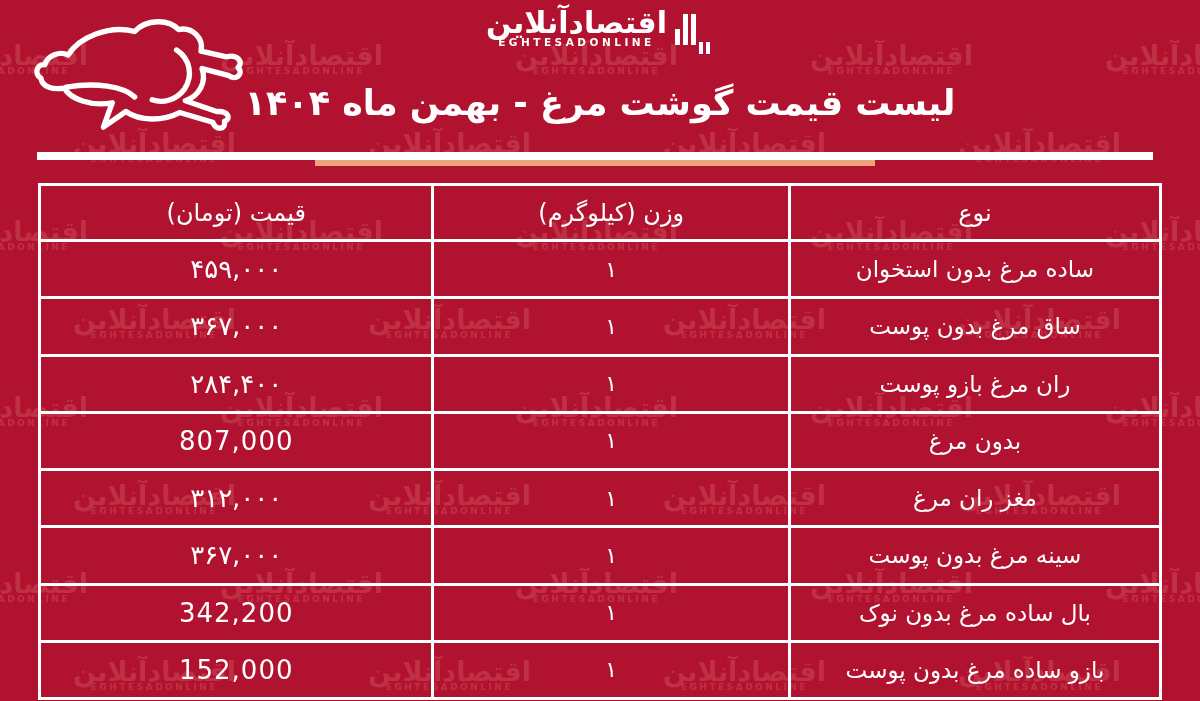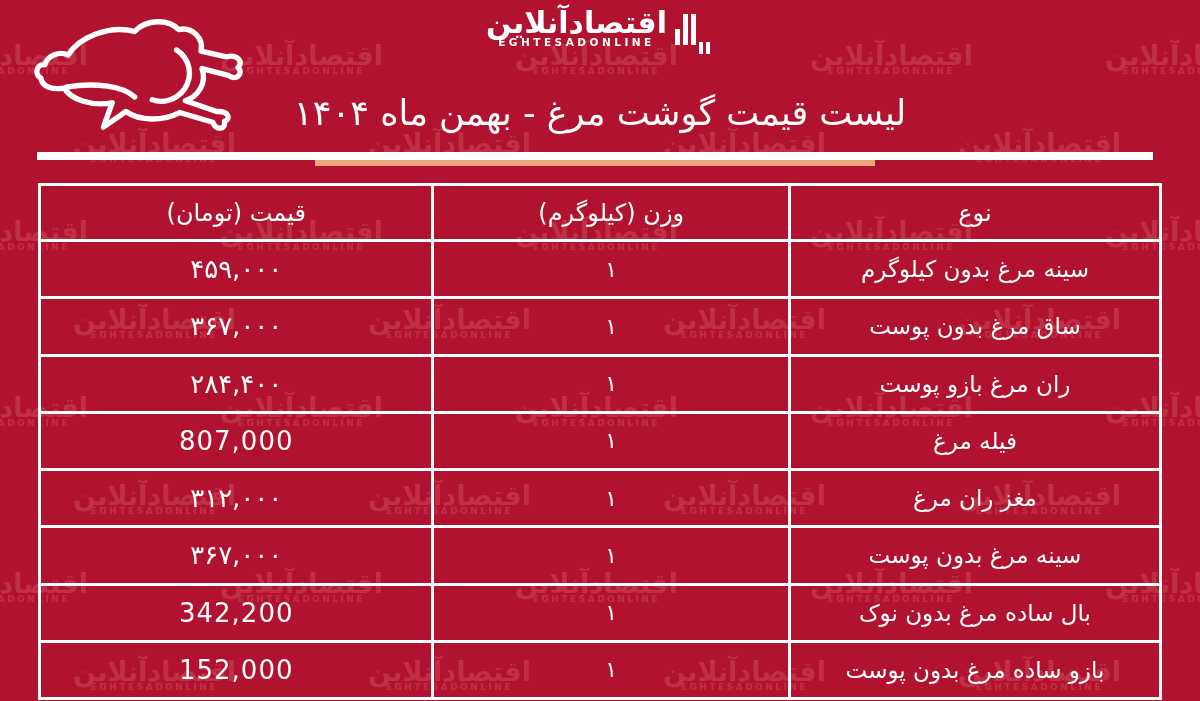--- a/index.html
+++ b/index.html
@@ -22,22 +22,22 @@
   .wm-en{font-size:9px;font-weight:bold;letter-spacing:2.5px;margin-top:-2px;}
   
   .chicken{position:absolute;left:30px;top:12px;z-index:2;}
   
   .logo{position:absolute;top:7px;left:0;right:0;display:flex;justify-content:center;align-items:flex-start;gap:7px;z-index:2;color:var(--text);}
   .logo-text{display:flex;flex-direction:column;align-items:center;}
   .logo-fa{font-size:30px;font-weight:bold;line-height:1.05;direction:rtl;}
   .logo-en{font-size:10.5px;font-weight:bold;letter-spacing:3.5px;margin-top:-3px;}
   .logo-bars{margin-top:2px;}
   
-  .title{position:absolute;top:93px;left:0;width:100%;text-align:center;z-index:2;
-         color:var(--text);font-size:35px;font-weight:normal;direction:rtl;}
+  .title{position:absolute;top:83px;left:0;width:100%;text-align:center;z-index:2;
+         color:var(--text);font-size:35px;font-weight:bold;direction:rtl;}
   .bar-accent{position:absolute;left:315px;top:158px;width:560px;height:8px;background:var(--accent);z-index:2;}
   .bar-white{position:absolute;left:37px;top:152px;width:1116px;height:8px;background:var(--border);z-index:3;}
   
   table.price-table{
     position:absolute;left:38px;top:183px;width:1124px;height:517px;z-index:2;
     border-collapse:collapse;table-layout:fixed;direction:rtl;
   }
   .price-table th,.price-table td{
     border:3px solid var(--border);
     color:var(--text);text-align:center;vertical-align:middle;
@@ -236,36 +236,36 @@
     </colgroup>
     <thead>
       <tr>
         <th>نوع</th>
         <th>وزن (کیلوگرم)</th>
         <th>قیمت (تومان)</th>
       </tr>
     </thead>
     <tbody id="table-body">
         <tr>
-          <td class="cell-type">سینه مرغ بدون کیلوگرم</td>
+          <td class="cell-type">ساده مرغ بدون استخوان</td>
           <td class="cell-weight">۱</td>
           <td class="cell-price">۴۵۹,۰۰۰</td>
         </tr>
         <tr>
           <td class="cell-type">ساق مرغ بدون پوست</td>
           <td class="cell-weight">۱</td>
           <td class="cell-price">۳۶۷,۰۰۰</td>
         </tr>
         <tr>
           <td class="cell-type">ران مرغ بازو پوست</td>
           <td class="cell-weight">۱</td>
           <td class="cell-price">۲۸۴,۴۰۰</td>
         </tr>
         <tr>
-          <td class="cell-type">فیله مرغ</td>
+          <td class="cell-type">بدون مرغ</td>
           <td class="cell-weight">۱</td>
           <td class="cell-price">807,000</td>
         </tr>
         <tr>
           <td class="cell-type">مغز ران مرغ</td>
           <td class="cell-weight">۱</td>
           <td class="cell-price">۳۱۲,۰۰۰</td>
         </tr>
         <tr>
           <td class="cell-type">سینه مرغ بدون پوست</td>

